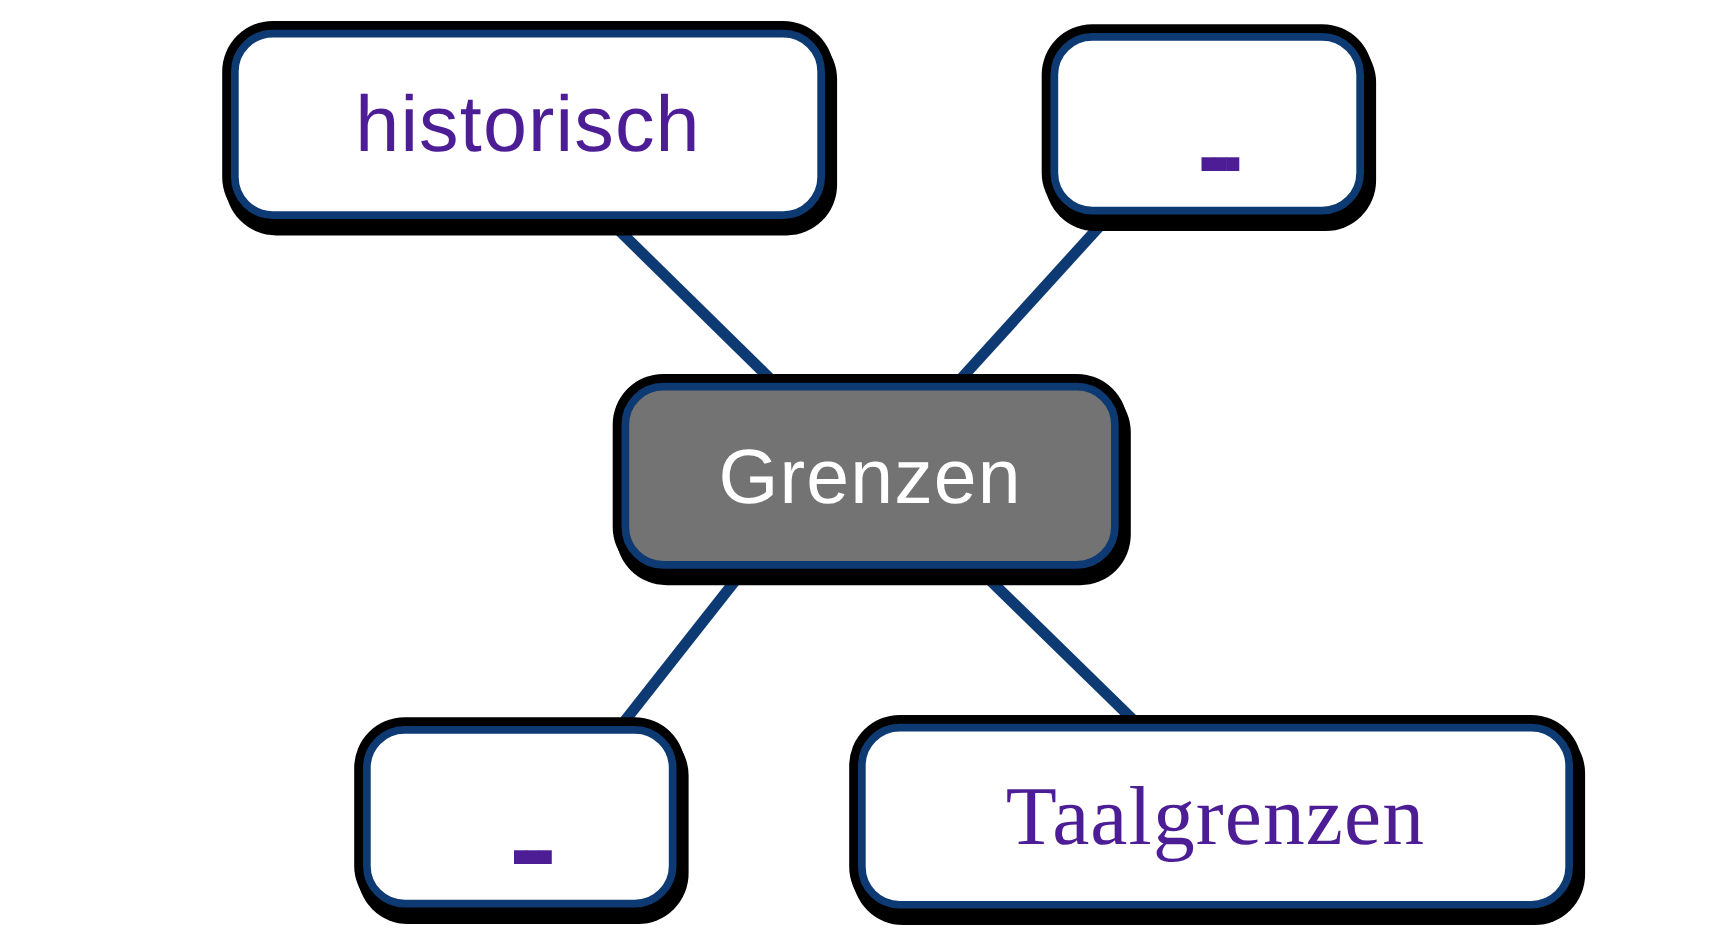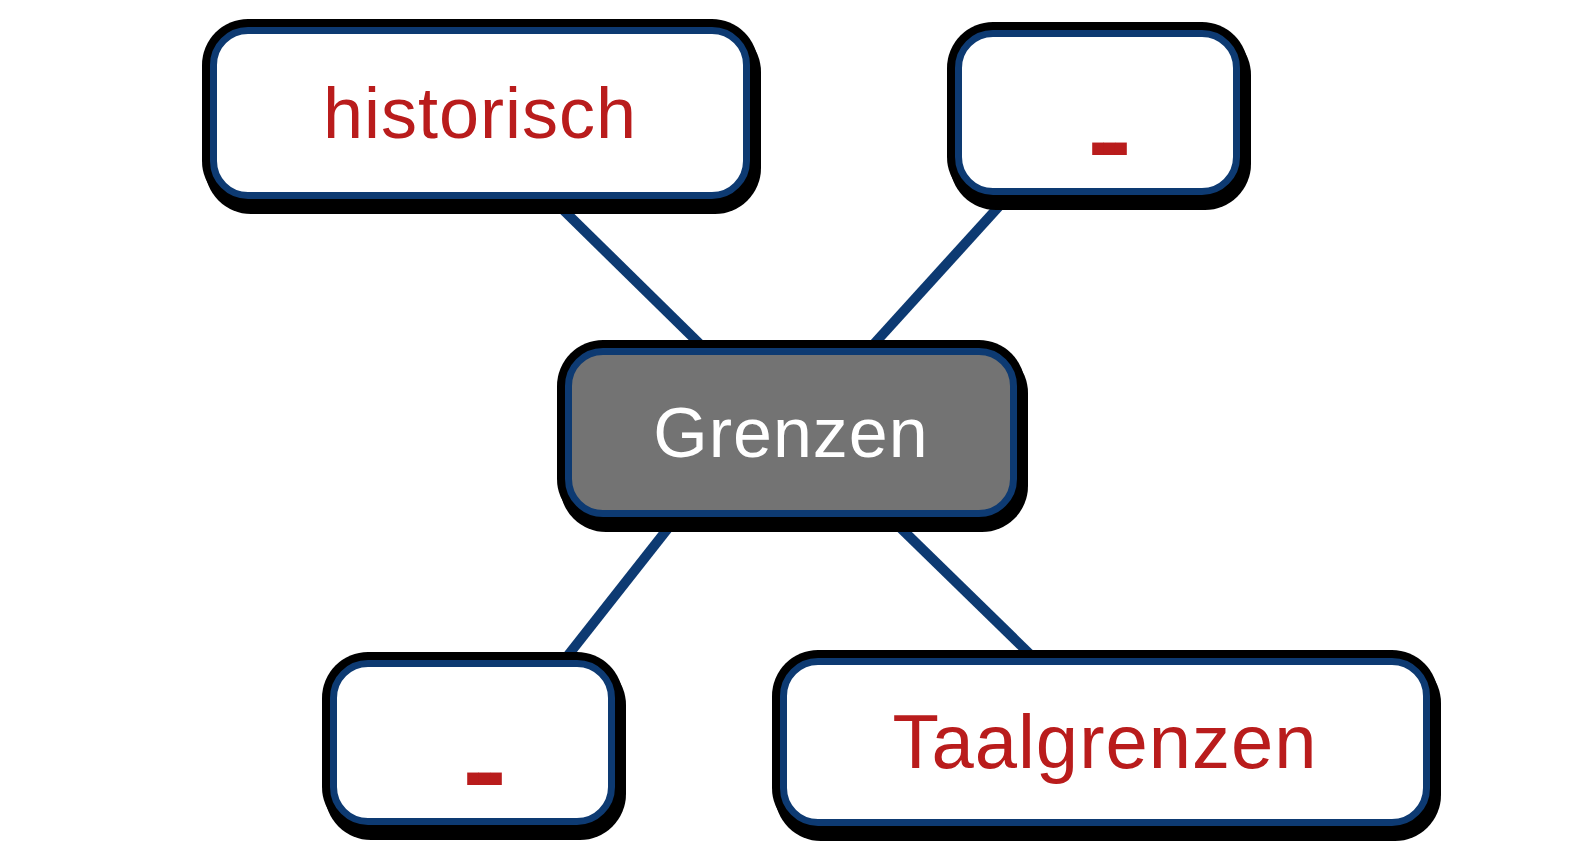--- a/index.html
+++ b/index.html
@@ -27,21 +27,21 @@
     position: absolute;
     z-index: 2;
     box-sizing: border-box;
     background: #ffffff;
     border: 7px solid #0d3a72;
     border-radius: 38px;
     box-shadow: 0 0 0 8px #000000, 3px 7px 0 8px #000000;
     display: flex;
     align-items: center;
     justify-content: center;
-    color: #b91c1c;
+    color: #4c1d95;
   }
   .node--filled {
     background: #737373;
     color: #ffffff;
   }
   .node__label {
     font-size: 72px;
     letter-spacing: 1px;
     white-space: nowrap;
     line-height: 1;
@@ -58,21 +58,21 @@
     font-size: 84px;
     letter-spacing: -12px;
     padding-left: 12px;
     padding-top: 26px;
   }
   
   .node--historisch   { left: 210px; top: 27px;  width: 540px; height: 172px; }
   .node--top-right    { left: 955px; top: 30px;  width: 285px; height: 165px; }
   .node--center       { left: 565px; top: 348px; width: 452px; height: 169px; }
   .node--bottom-left  { left: 330px; top: 660px; width: 285px; height: 165px; }
-  .node--taalgrenzen  { left: 780px; top: 658px; width: 650px; height: 168px; }
+  .node--taalgrenzen  { left: 780px; top: 658px; width: 650px; height: 168px; font-family: Liberation Serif, serif; }
 </style>
 </head>
 <body>
 
 <div class="stage">
 
   <svg class="connector-layer" viewBox="0 0 1576 860" xmlns="http://www.w3.org/2000/svg" aria-hidden="true">
     <line x1="545" y1="192" x2="712" y2="356" stroke="#0d3a72" stroke-width="10"></line>
     <line x1="1012" y1="192" x2="863" y2="356" stroke="#0d3a72" stroke-width="10"></line>
     <line x1="684" y1="508" x2="558" y2="668" stroke="#0d3a72" stroke-width="10"></line>

